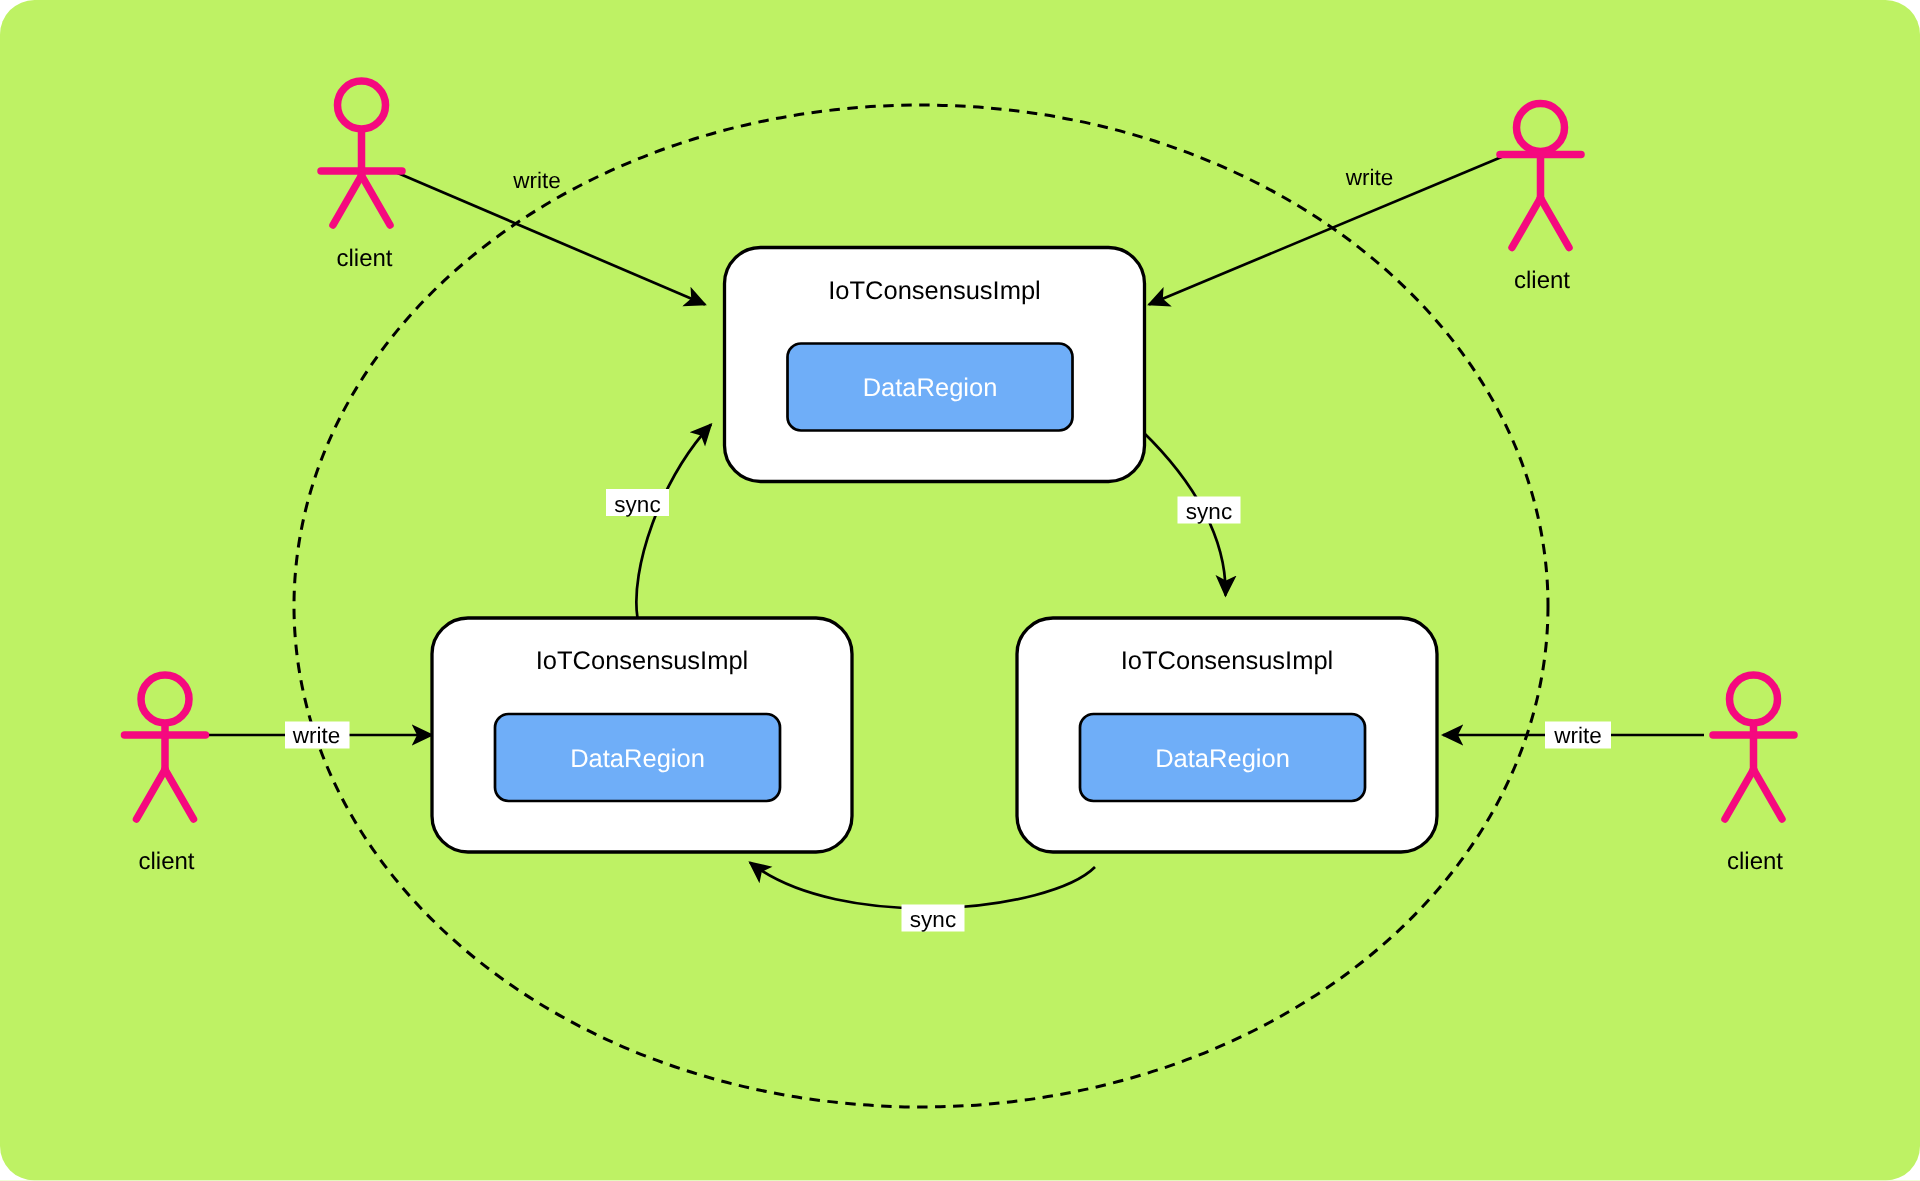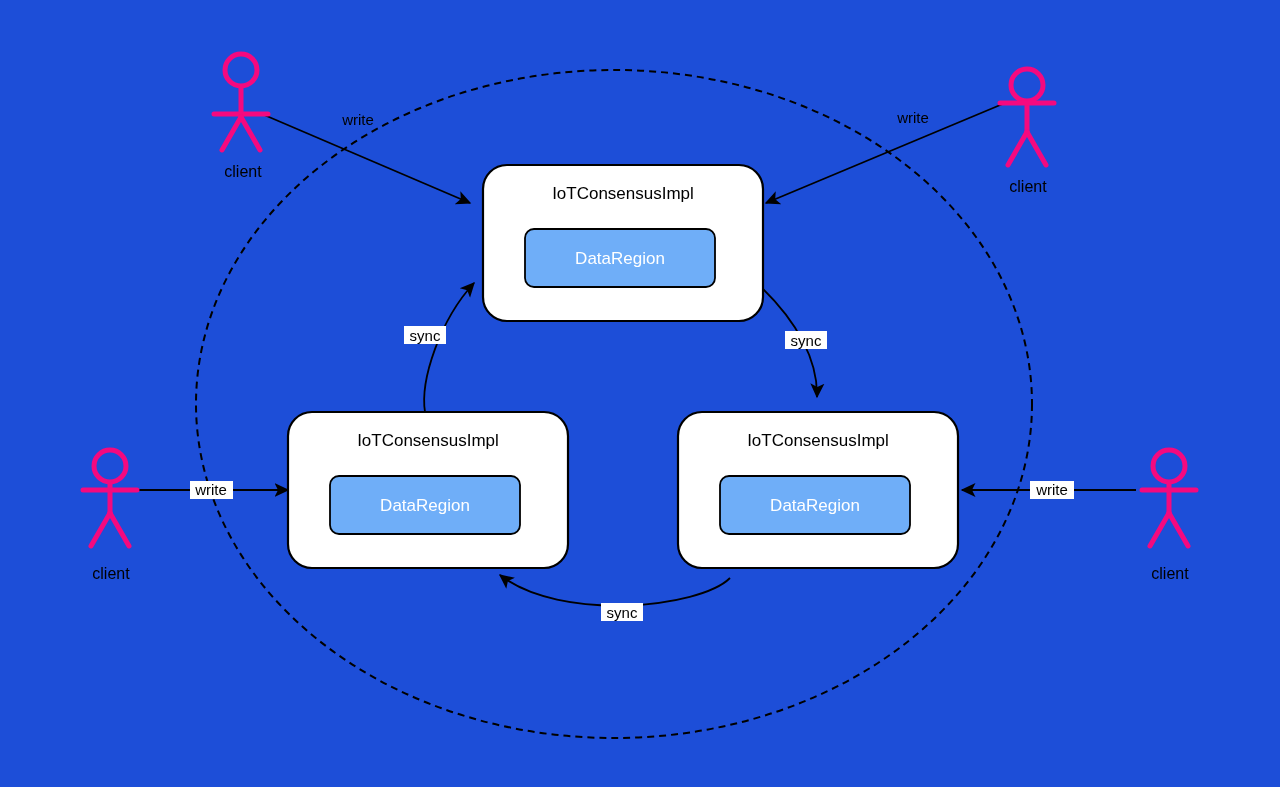--- a/index.html
+++ b/index.html
@@ -8,22 +8,23 @@
     padding: 0;
     background: #ffffff;
   }
   body {
     font-family: "Liberation Sans", sans-serif;
   }
   #canvas {
     position: relative;
     width: 1280px;
     height: 787px;
-    background: #1d4ed8;
+    background: #bef264;
     overflow: hidden;
+    border-radius: 23px;
   }
   #diagram-svg {
     position: absolute;
     left: 0;
     top: 0;
     width: 1280px;
     height: 787px;
   }
   .node-title {
     font-family: "Liberation Sans", sans-serif;

